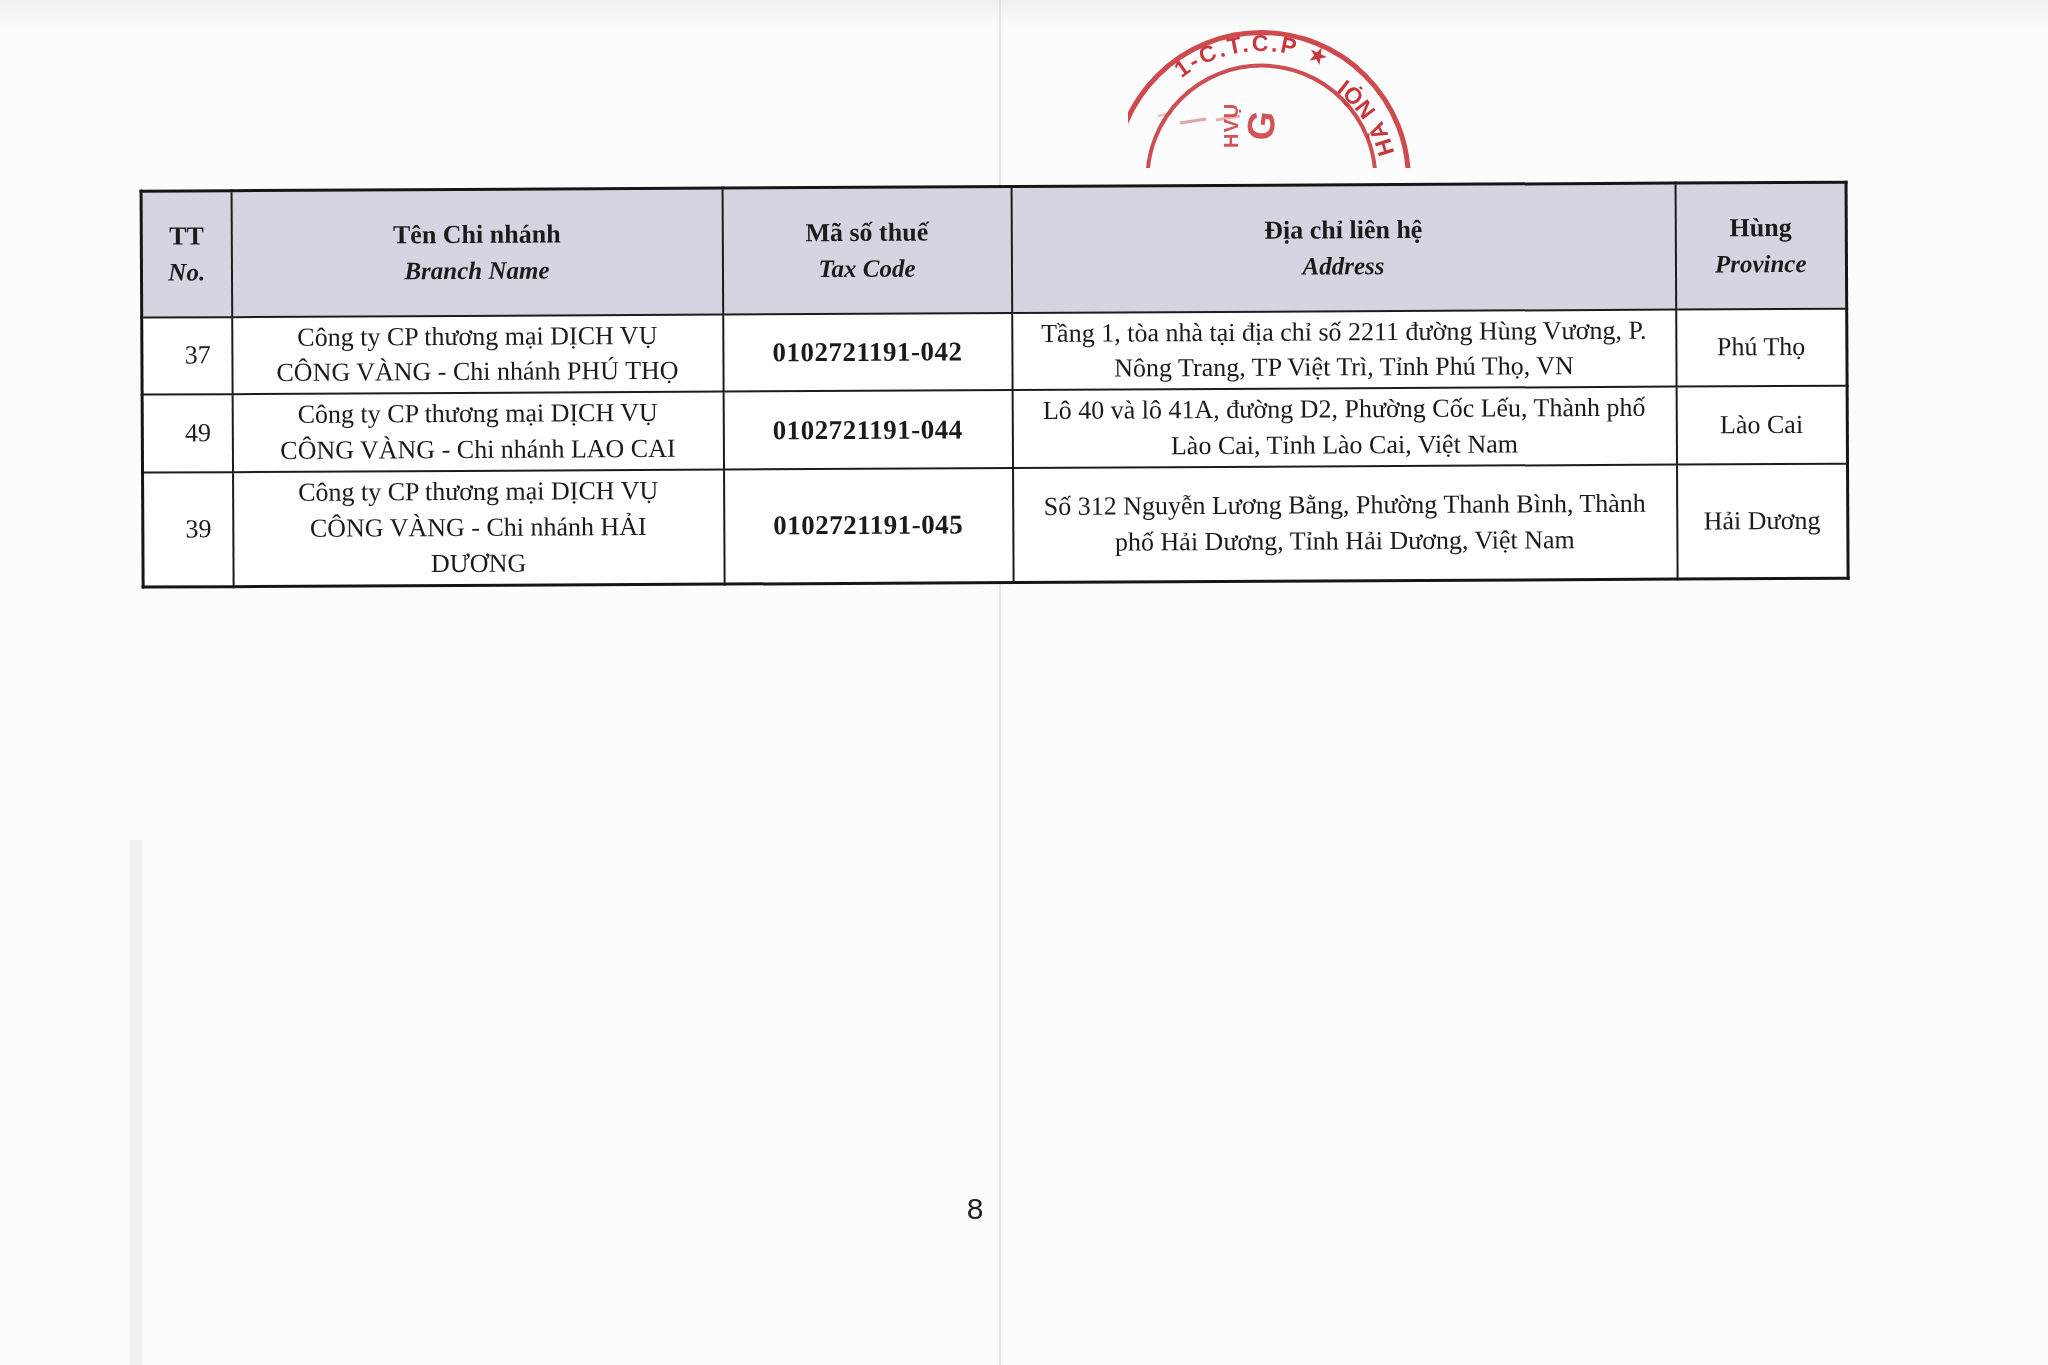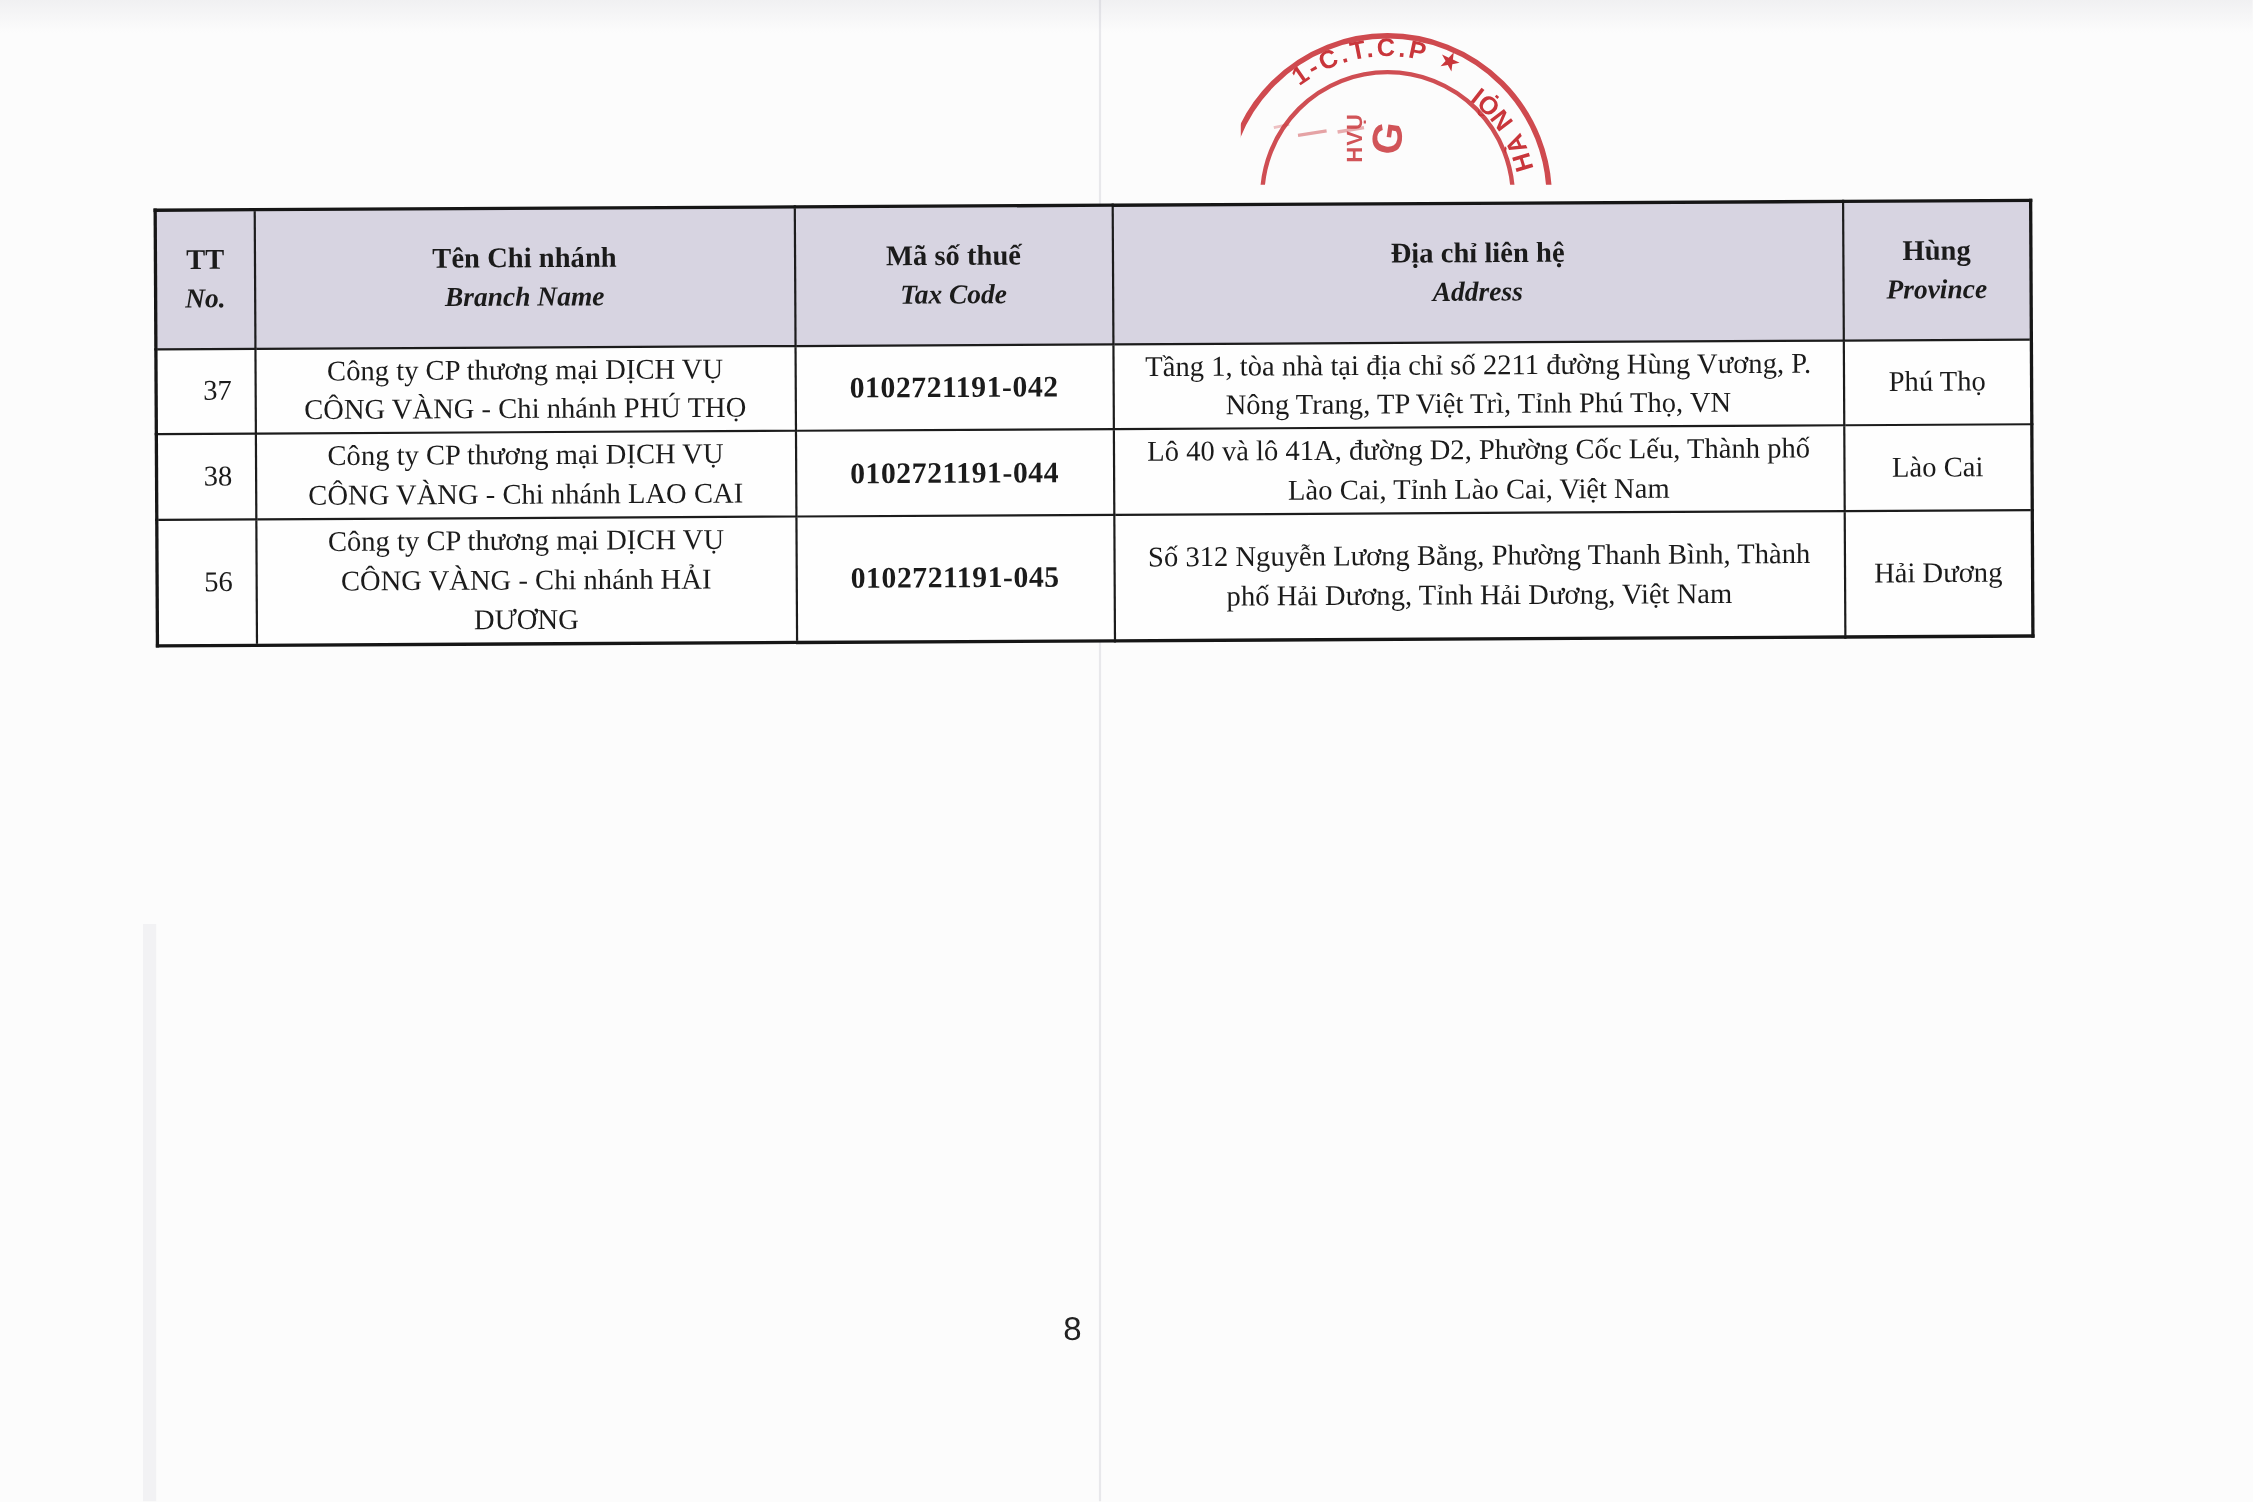--- a/index.html
+++ b/index.html
@@ -144,28 +144,28 @@
     </thead>
     <tbody>
       <tr>
         <td class="cell-no">37</td>
         <td class="cell-branch">Công ty CP thương mại DỊCH VỤ CÔNG VÀNG - Chi nhánh PHÚ THỌ</td>
         <td class="cell-tax">0102721191-042</td>
         <td class="cell-address">Tầng 1, tòa nhà tại địa chỉ số 2211 đường Hùng Vương, P. Nông Trang, TP Việt Trì, Tỉnh Phú Thọ, VN</td>
         <td class="cell-province">Phú Thọ</td>
       </tr>
       <tr>
-        <td class="cell-no">38</td>
+        <td class="cell-no">49</td>
         <td class="cell-branch">Công ty CP thương mại DỊCH VỤ CÔNG VÀNG - Chi nhánh LAO CAI</td>
         <td class="cell-tax">0102721191-044</td>
         <td class="cell-address">Lô 40 và lô 41A, đường D2, Phường Cốc Lếu, Thành phố Lào Cai, Tỉnh Lào Cai, Việt Nam</td>
         <td class="cell-province">Lào Cai</td>
       </tr>
       <tr>
-        <td class="cell-no">56</td>
+        <td class="cell-no">39</td>
         <td class="cell-branch">Công ty CP thương mại DỊCH VỤ CÔNG VÀNG - Chi nhánh HẢI DƯƠNG</td>
         <td class="cell-tax">0102721191-045</td>
         <td class="cell-address">Số 312 Nguyễn Lương Bằng, Phường Thanh Bình, Thành phố Hải Dương, Tỉnh Hải Dương, Việt Nam</td>
         <td class="cell-province">Hải Dương</td>
       </tr>
     </tbody>
   </table>
 </div>
 
 <div class="page-number">8</div>

